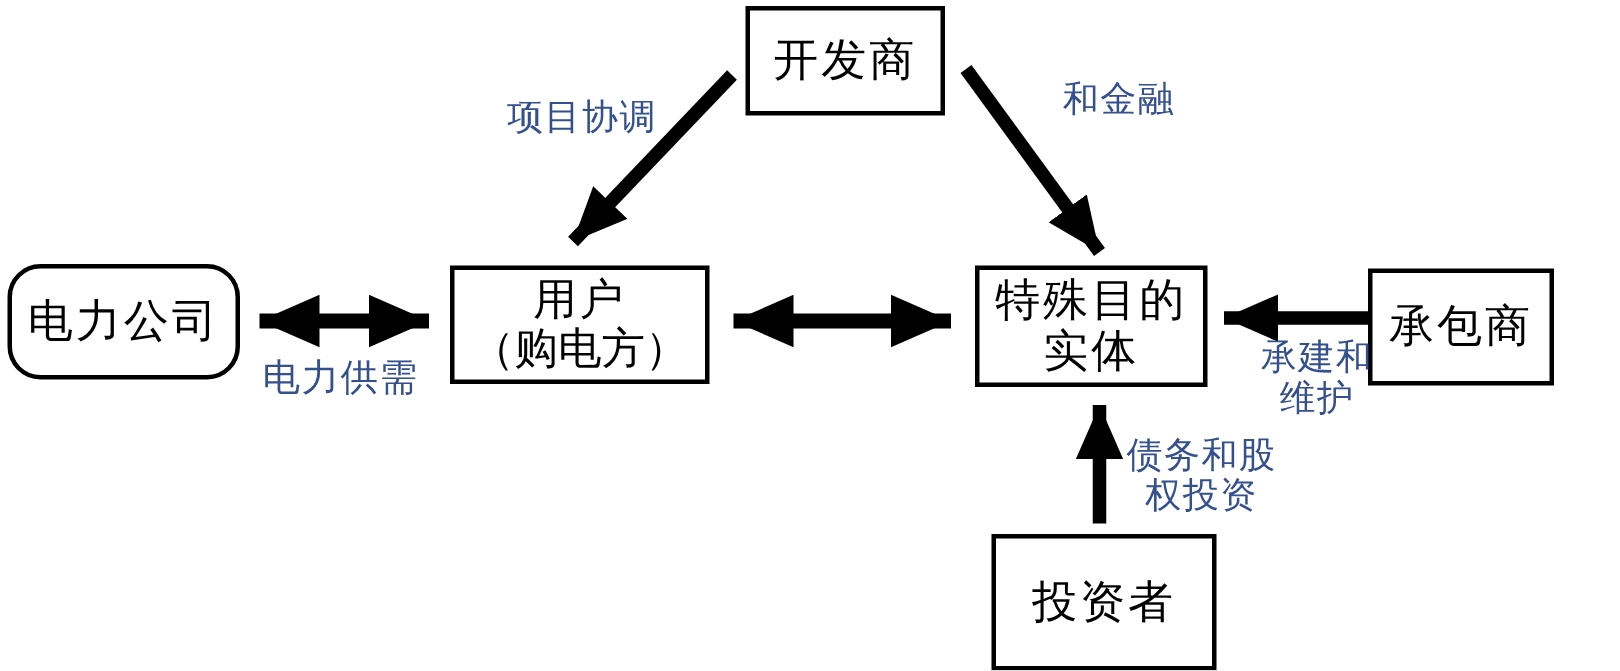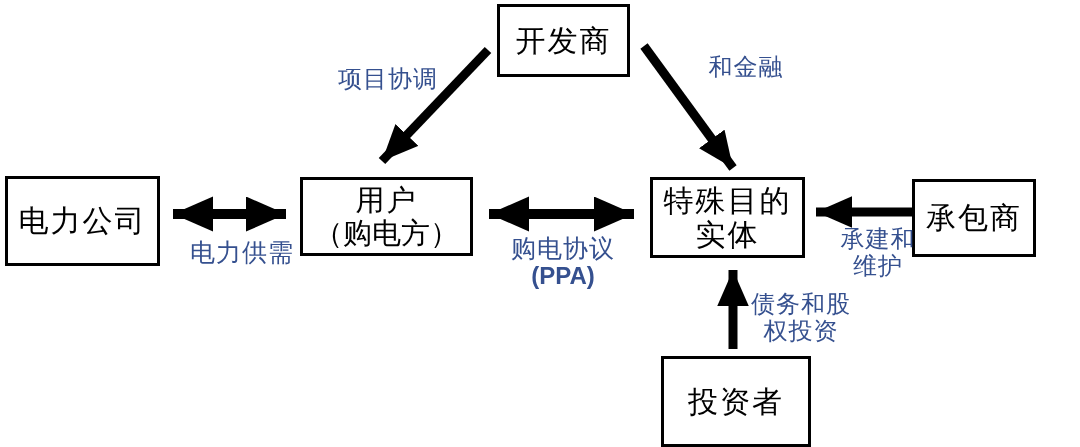--- a/index.html
+++ b/index.html
@@ -76,21 +76,21 @@
 
     <line x1="488" y1="50" x2="382" y2="161" stroke-width="9" marker-end="url(#ah-end)"></line>
 
     <line x1="644" y1="46" x2="733" y2="168" stroke-width="9" marker-end="url(#ah-end)"></line>
   </svg>
 
   <div class="node" style="left:497px;top:4px;width:133px;height:73px;">
     <span class="ln">开发商</span>
   </div>
 
-  <div class="node" style="left:5px;top:176px;width:155px;height:90px;">
+  <div class="node" style="left:5px;top:176px;width:155px;height:77px;border-radius:22px;">
     <span class="ln">电力公司</span>
   </div>
 
   <div class="node" style="left:300px;top:177px;width:173px;height:79px;line-height:33px;font-size:29px;">
     <span class="ln">用户</span>
     <span class="ln" style="letter-spacing:0;">（购电方）</span>
   </div>
 
   <div class="node" style="left:650px;top:177px;width:155px;height:81px;line-height:34px;">
     <span class="ln">特殊目的</span>
@@ -106,28 +106,24 @@
   </div>
 
   <div class="edge-label" style="left:328px;top:66px;width:120px;">
     <span class="ln">项目协调</span>
   </div>
 
   <div class="edge-label" style="left:676px;top:54px;width:140px;">
     <span class="ln">和金融</span>
   </div>
 
-  <div class="edge-label" style="left:182px;top:239px;width:120px;font-size:25px;text-align:center;">
+  <div class="edge-label" style="left:167px;top:239px;width:120px;font-size:25px;text-align:center;">
     <span class="ln">电力供需</span>
   </div>
 
-  <div class="edge-label" style="left:502px;top:235px;width:122px;font-size:25px;">
-    <span class="ln">购电协议</span>
-    <span class="ln ppa-line">(PPA)</span>
-  </div>
 
   <div class="edge-label" style="left:828px;top:226px;width:100px;">
     <span class="ln">承建和</span>
     <span class="ln">维护</span>
   </div>
 
   <div class="edge-label" style="left:741px;top:291px;width:120px;">
     <span class="ln">债务和股</span>
     <span class="ln">权投资</span>
   </div>

